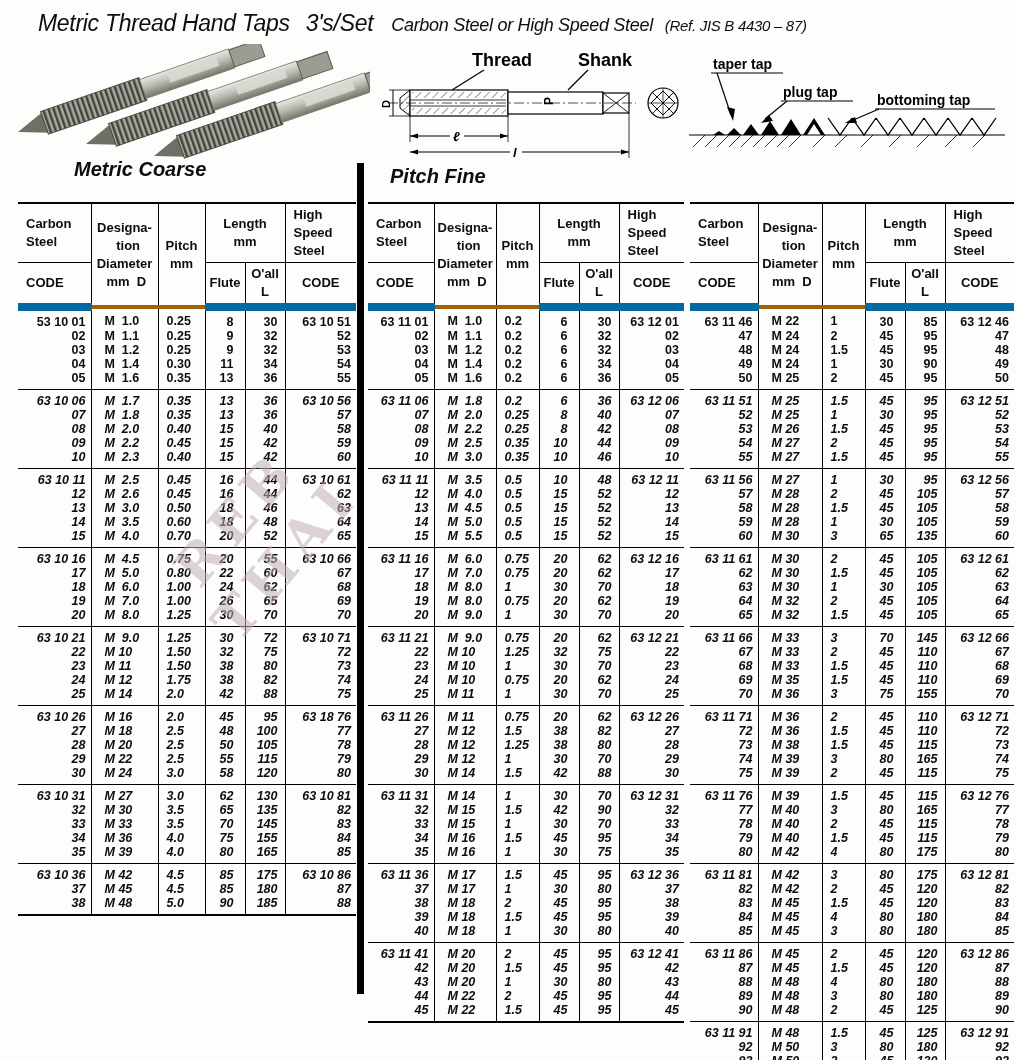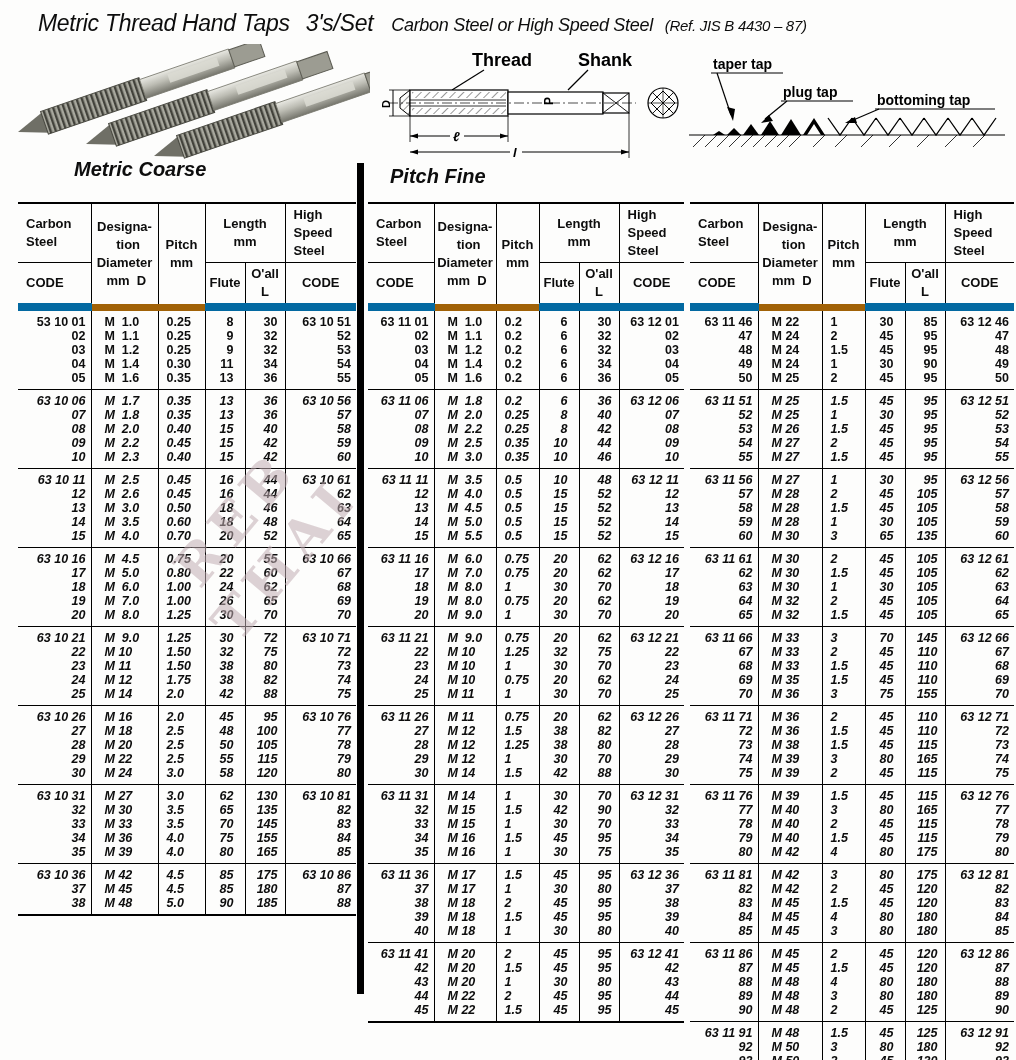--- a/index.html
+++ b/index.html
@@ -29,21 +29,21 @@
     font-weight:bold;border-top:2px solid #000;border-bottom:2px solid #000;}
   #table-coarse{left:18px;top:202px;width:338px;}
   #table-fine1{left:368px;top:202px;width:316px;}
   #table-fine2{left:690px;top:202px;width:324px;}
   .cat-table th{font-size:13px;font-weight:bold;padding:2px 2px;}
   .cat-table td{font-size:12.5px;line-height:14px;padding:0 2px;}
   .cat-table th.bl,.cat-table td.bl{border-left:1.5px solid #000;}
   .cat-table tr.h1 th{height:50px;vertical-align:middle;}
   .cat-table tr.h2 th{height:34px;vertical-align:middle;border-bottom:8px solid #0369a1;}
   .cat-table th.mid{border-bottom:1.5px solid #000;}
-  .cat-table th[rowspan]{border-bottom:7px solid #a16207;}
+  .cat-table th[rowspan]{border-bottom:4px solid #a16207;}
   .cat-table th .pre{white-space:pre;display:inline-block;line-height:18px;}
   .cat-table th.ha{text-align:left;padding-left:8px;}
   .cat-table tbody+tbody{border-top:1.5px solid #000;font-style:italic;}
   .cat-table tbody tr:first-child td{padding-top:4px;}
   .cat-table tbody tr:last-child td{padding-bottom:4px;}
   .cat-table td.c0{text-align:right;padding-right:5px;}
   .cat-table td.c1{text-align:left;padding-left:13px;white-space:pre;}
   .cat-table td.c2{text-align:left;padding-left:8px;}
   .cat-table td.c3{text-align:right;padding-right:11px;}
   .cat-table td.c4{text-align:right;padding-right:7px;}
@@ -448,21 +448,21 @@
         <td class="c5 bl">75</td>
       </tr>
     </tbody>
     <tbody>
       <tr>
         <td class="c0">63 10 26</td>
         <td class="c1 bl">M 16</td>
         <td class="c2 bl">2.0</td>
         <td class="c3 bl">45</td>
         <td class="c4 bl">95</td>
-        <td class="c5 bl">63 10 76</td>
+        <td class="c5 bl">63 18 76</td>
       </tr>
       <tr>
         <td class="c0">27</td>
         <td class="c1 bl">M 18</td>
         <td class="c2 bl">2.5</td>
         <td class="c3 bl">48</td>
         <td class="c4 bl">100</td>
         <td class="c5 bl">77</td>
       </tr>
       <tr>

